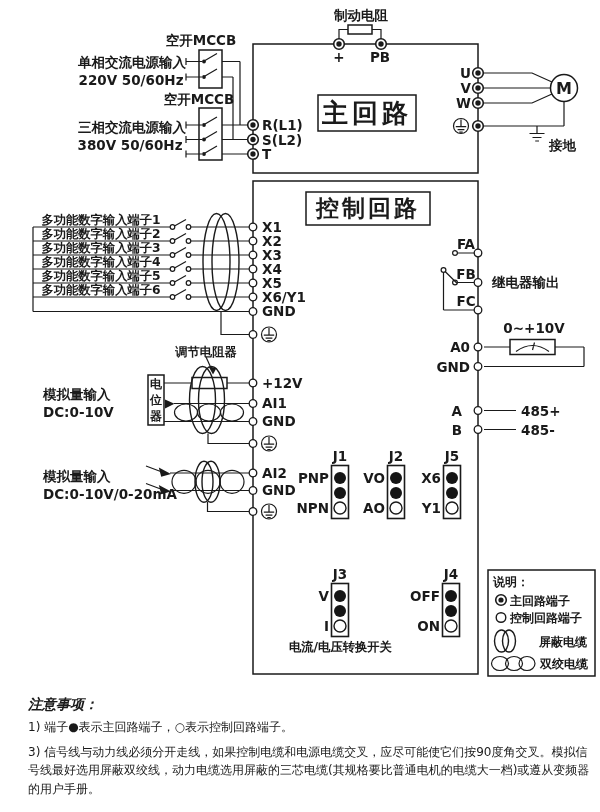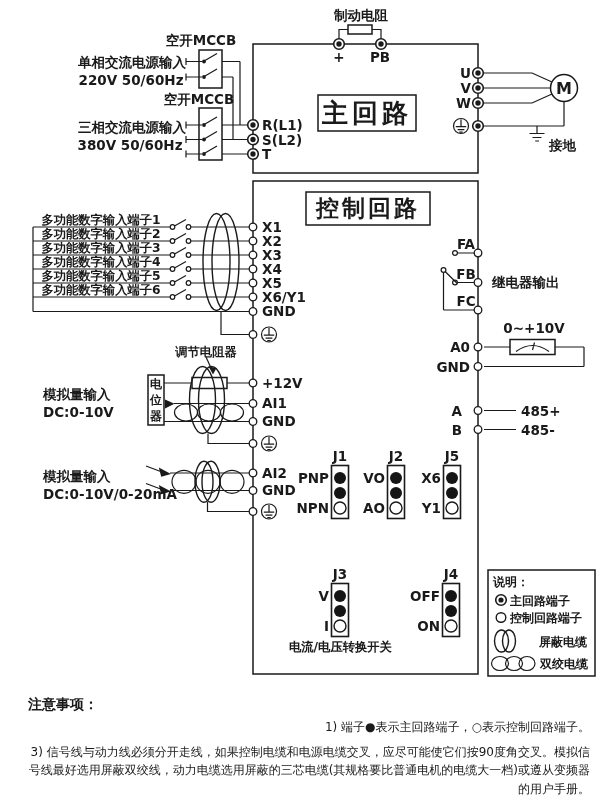--- a/index.html
+++ b/index.html
@@ -12,22 +12,22 @@
   .box{stroke:#1a1a1a;stroke-width:1.5;fill:none;}
   .lblbox{stroke:#1a1a1a;stroke-width:1.5;fill:#fff;}
   .dot{fill:#1a1a1a;stroke:none;}
   .cn{font-size:13.5px;font-weight:600;}
   .cn12{font-size:12.3px;font-weight:600;}
   .term{font-size:13.5px;font-weight:600;}
   .small{font-size:12px;font-weight:600;}
   .title-main{font-family:"DejaVu Serif","Liberation Serif",serif;font-size:26px;font-weight:600;letter-spacing:4px;}
   .title-ctrl{font-family:"DejaVu Serif","Liberation Serif",serif;font-size:23px;font-weight:600;letter-spacing:3px;}
   .notes{padding:6px 10px 0 28px;}
-  .notes-title{font-size:14px;font-weight:700;margin-bottom:4px;}
-  .notes p{margin:0 0 6px 0;font-size:12px;line-height:1.55;text-align:right;}
+  .notes-title{font-size:14px;font-weight:700;margin-bottom:4px;font-style:italic;}
+  .notes p{margin:0 0 6px 0;font-size:12px;line-height:1.55;}
 </style>
 </head>
 <body>
 
 <div class="page">
 <svg width="600" height="690" viewBox="0 0 600 690">
   <defs>
     <g id="term-main">
       <circle r="5.3" fill="#fff" stroke="#1a1a1a" stroke-width="1.6"></circle>
       <circle r="2.7" fill="#1a1a1a"></circle>

